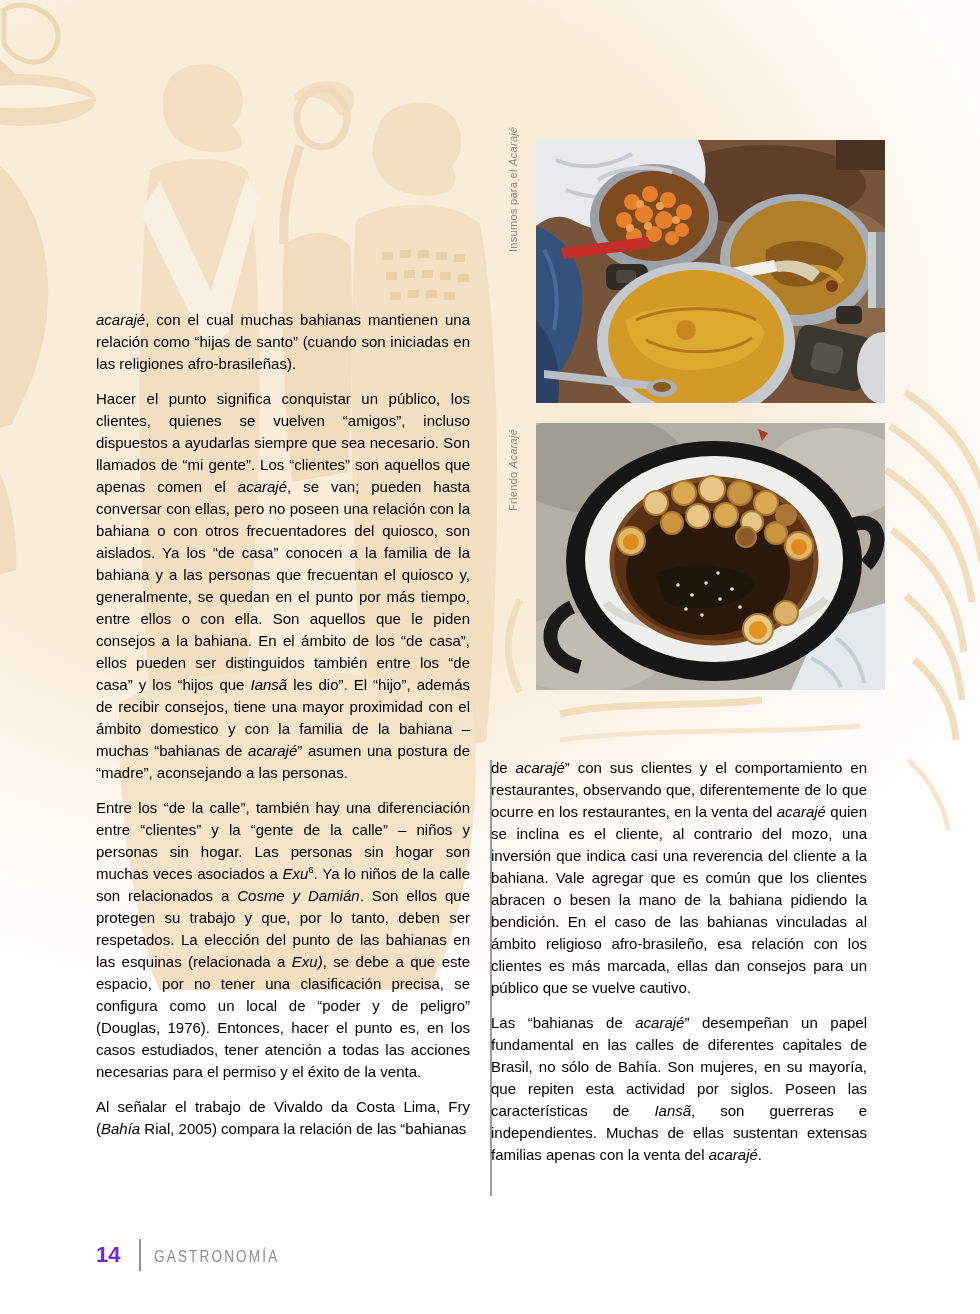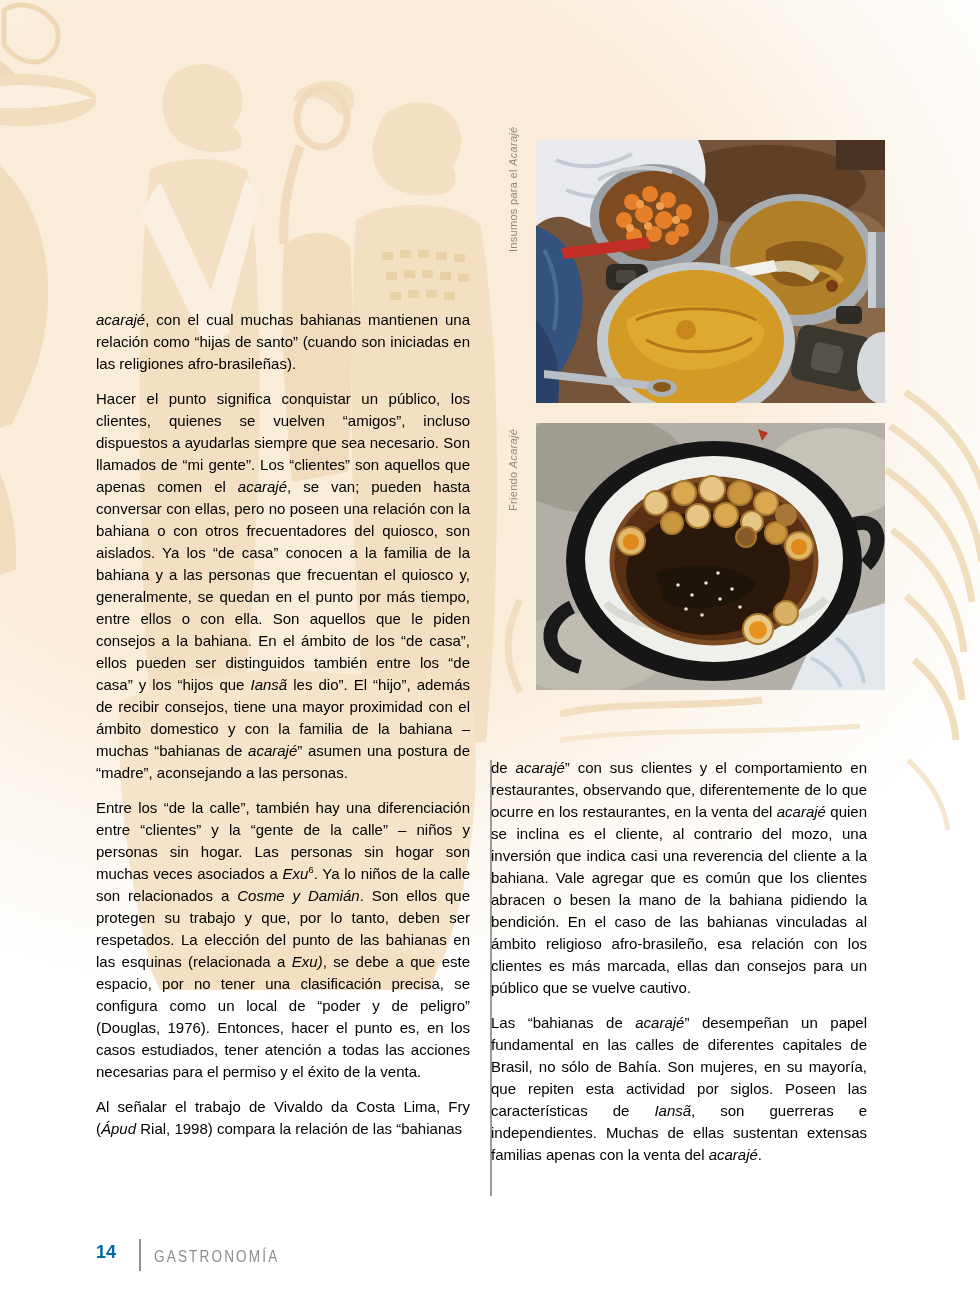--- a/index.html
+++ b/index.html
@@ -15,21 +15,21 @@
   .caption{position:absolute;z-index:4;transform:rotate(-90deg);transform-origin:left top;
     white-space:nowrap;font-size:11px;line-height:13px;color:#8f887c;letter-spacing:.3px;}
   .caption em{font-style:italic;}
   .col{position:absolute;z-index:4;text-align:justify;color:#000000;
        font-size:15px;line-height:22px;}
   .col p{margin:0 0 13px 0;}
   .col p:last-child{margin-bottom:16px;}
   .col em{font-style:italic;}
   .col sup{font-size:.62em;vertical-align:super;line-height:0;}
   .divider{position:absolute;z-index:4;width:2px;background:#9b9b9b;}
-  .footer-num{position:absolute;z-index:4;font-size:18px;font-weight:700;color:#0369a1;}
+  .footer-num{position:absolute;z-index:4;font-size:22px;font-weight:700;color:#6d28d9;}
   .footer-bar{position:absolute;z-index:4;width:2px;height:32px;background:#8f8f8f;}
   .footer-section{position:absolute;z-index:4;font-size:16px;color:#8d8d8d;
     letter-spacing:2.5px;transform:scaleX(.85);transform-origin:left center;}
 </style>
 </head>
 <body>
 
 <div class="page">
 
   <div class="bg-wash"></div>
@@ -226,21 +226,21 @@
     <circle cx="250" cy="190" r="12" fill="#d9b066" stroke="#a87830" stroke-width="2"></circle>
   </svg>
 
   <div class="caption" style="left:507px;top:252px;"><span>Insumos para el </span><em>Acarajé</em></div>
   <div class="caption" style="left:507px;top:511px;"><span>Friendo </span><em>Acarajé</em></div>
 
   <div class="col" style="left:96px;top:309px;width:374px;">
     <p><em>acarajé</em><span>, con el cual muchas bahianas mantienen una relación como “hijas de santo” (cuando son iniciadas en las religiones afro-brasileñas).</span></p>
     <p><span>Hacer el punto significa conquistar un público, los clientes, quienes se vuelven “amigos”, incluso dispuestos a ayudarlas siempre que sea necesario. Son llamados de “mi gente”. Los “clientes” son aquellos que apenas comen el </span><em>acarajé</em><span>, se van; pueden hasta conversar con ellas, pero no poseen  una relación con la bahiana o con otros frecuentadores del quiosco, son aislados. Ya los “de casa” conocen a la familia de la bahiana y a las personas que frecuentan el quiosco y, generalmente, se quedan en el punto por más tiempo, entre ellos o con ella. Son aquellos que le piden consejos a la bahiana. En el ámbito de los “de casa”, ellos pueden ser distinguidos también entre los “de casa” y los “hijos que </span><em>Iansã</em><span> les dio”. El “hijo”, además de recibir consejos, tiene una mayor proximidad con el ámbito domestico y con la familia de la bahiana – muchas “bahianas de </span><em>acarajé</em><span>” asumen una postura de “madre”, aconsejando a las personas.</span></p>
     <p><span>Entre los “de la calle”, también hay una diferenciación entre “clientes” y la “gente de la calle” – niños y personas sin hogar. Las personas sin hogar son muchas veces asociados a </span><em>Exu</em><sup>6</sup><span>. Ya lo niños de la calle son relacionados a </span><em>Cosme y Damián</em><span>. Son ellos que protegen su trabajo y que, por lo tanto, deben ser respetados.  La elección del punto de las bahianas en las esquinas (relacionada a </span><em>Exu)</em><span>, se debe a que este espacio, por no tener una clasificación precisa, se configura como un local de “poder y de peligro” (Douglas, 1976). Entonces, hacer el punto es, en los casos estudiados, tener atención a todas las acciones necesarias para el permiso y el éxito de la venta.</span></p>
-    <p><span>Al señalar el trabajo de Vivaldo da Costa Lima, Fry (</span><em>Ápud</em><span> Rial, 1998) compara la relación de las “bahianas</span></p>
+    <p><span>Al señalar el trabajo de Vivaldo da Costa Lima, Fry (</span><em>Bahía</em><span> Rial, 2005) compara la relación de las “bahianas</span></p>
   </div>
 
   <div class="divider" style="left:490px;top:760px;height:436px;"></div>
 
   <div class="col" style="left:491px;top:757px;width:376px;">
     <p><span>de </span><em>acarajé</em><span>” con sus clientes y el comportamiento en restaurantes, observando que, diferentemente de lo que ocurre en los restaurantes, en la venta del </span><em>acarajé</em><span> quien se inclina es el cliente, al contrario del mozo, una inversión que indica casi una reverencia del cliente a la bahiana. Vale agregar que es común que los clientes abracen o besen la mano de la bahiana pidiendo la bendición. En el caso de las bahianas vinculadas al ámbito religioso afro-brasileño, esa relación con los clientes es más marcada, ellas dan consejos para un público que se vuelve cautivo.</span></p>
     <p><span>Las “bahianas de </span><em>acarajé</em><span>” desempeñan un papel fundamental en las calles de diferentes capitales de Brasil, no sólo de Bahía. Son mujeres, en su mayoría, que repiten esta actividad por siglos. Poseen las características de </span><em>Iansã</em><span>, son guerreras e independientes. Muchas de ellas sustentan extensas familias apenas con la venta del </span><em>acarajé</em><span>.</span></p>
   </div>
 
   <div class="footer-num" style="left:96px;top:1242px;">14</div>

